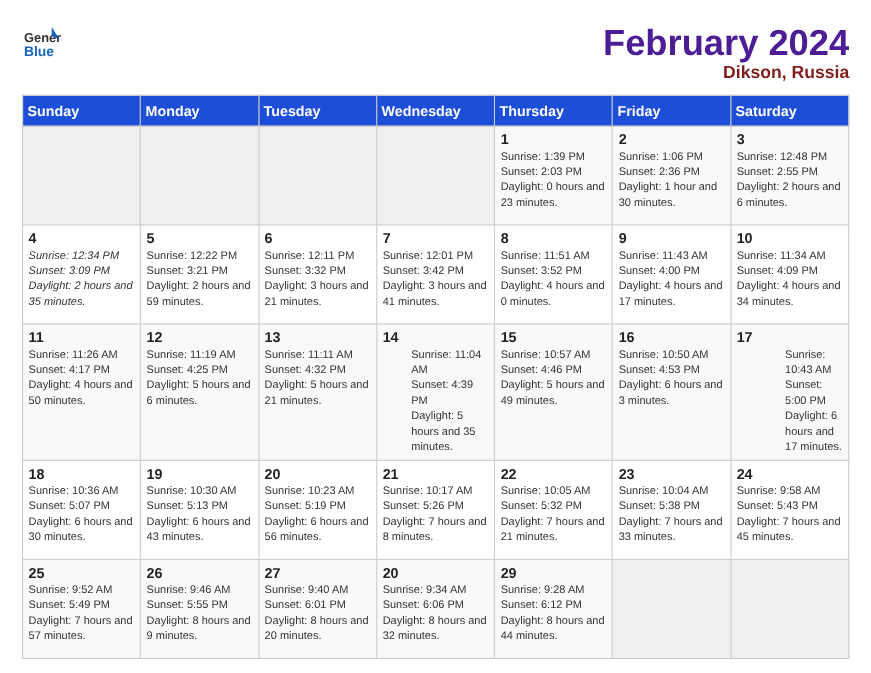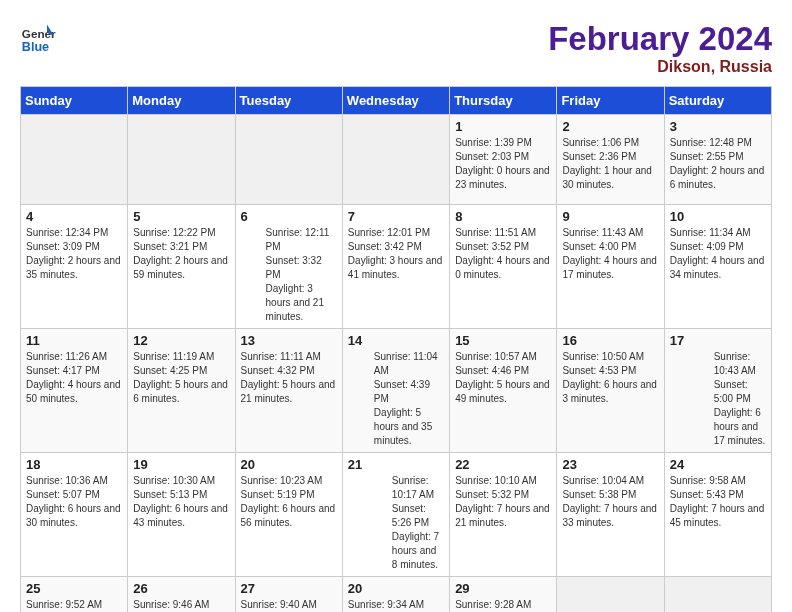--- a/index.html
+++ b/index.html
@@ -130,33 +130,33 @@
         <td>
           <span class="day-num">3</span>
           <div class="day-info" style="white-space: pre-line;">Sunrise: 12:48 PM
 Sunset: 2:55 PM
 Daylight: 2 hours and 6 minutes.</div>
         </td>
       </tr>
       <tr>
         <td>
           <span class="day-num">4</span>
-          <div class="day-info" style="white-space: pre-line;">Sunrise: 12:34 PM
+          <div class="day-info" style="white-space: pre-line; font-style: italic;">Sunrise: 12:34 PM
 Sunset: 3:09 PM
 Daylight: 2 hours and 35 minutes.</div>
         </td>
         <td>
           <span class="day-num">5</span>
           <div class="day-info" style="white-space: pre-line;">Sunrise: 12:22 PM
 Sunset: 3:21 PM
 Daylight: 2 hours and 59 minutes.</div>
         </td>
         <td>
           <span class="day-num">6</span>
-          <div class="day-info" style="white-space: pre-line; margin-left: 25px;">Sunrise: 12:11 PM
+          <div class="day-info" style="white-space: pre-line;">Sunrise: 12:11 PM
 Sunset: 3:32 PM
 Daylight: 3 hours and 21 minutes.</div>
         </td>
         <td>
           <span class="day-num">7</span>
           <div class="day-info" style="white-space: pre-line;">Sunrise: 12:01 PM
 Sunset: 3:42 PM
 Daylight: 3 hours and 41 minutes.</div>
         </td>
         <td>
@@ -236,27 +236,27 @@
 Daylight: 6 hours and 43 minutes.</div>
         </td>
         <td>
           <span class="day-num">20</span>
           <div class="day-info" style="white-space: pre-line;">Sunrise: 10:23 AM
 Sunset: 5:19 PM
 Daylight: 6 hours and 56 minutes.</div>
         </td>
         <td>
           <span class="day-num">21</span>
-          <div class="day-info" style="white-space: pre-line; margin-left: 44px;">Sunrise: 10:17 AM
+          <div class="day-info" style="white-space: pre-line;">Sunrise: 10:17 AM
 Sunset: 5:26 PM
 Daylight: 7 hours and 8 minutes.</div>
         </td>
         <td>
           <span class="day-num">22</span>
-          <div class="day-info" style="white-space: pre-line;">Sunrise: 10:10 AM
+          <div class="day-info" style="white-space: pre-line;">Sunrise: 10:05 AM
 Sunset: 5:32 PM
 Daylight: 7 hours and 21 minutes.</div>
         </td>
         <td>
           <span class="day-num">23</span>
           <div class="day-info" style="white-space: pre-line;">Sunrise: 10:04 AM
 Sunset: 5:38 PM
 Daylight: 7 hours and 33 minutes.</div>
         </td>
         <td>

